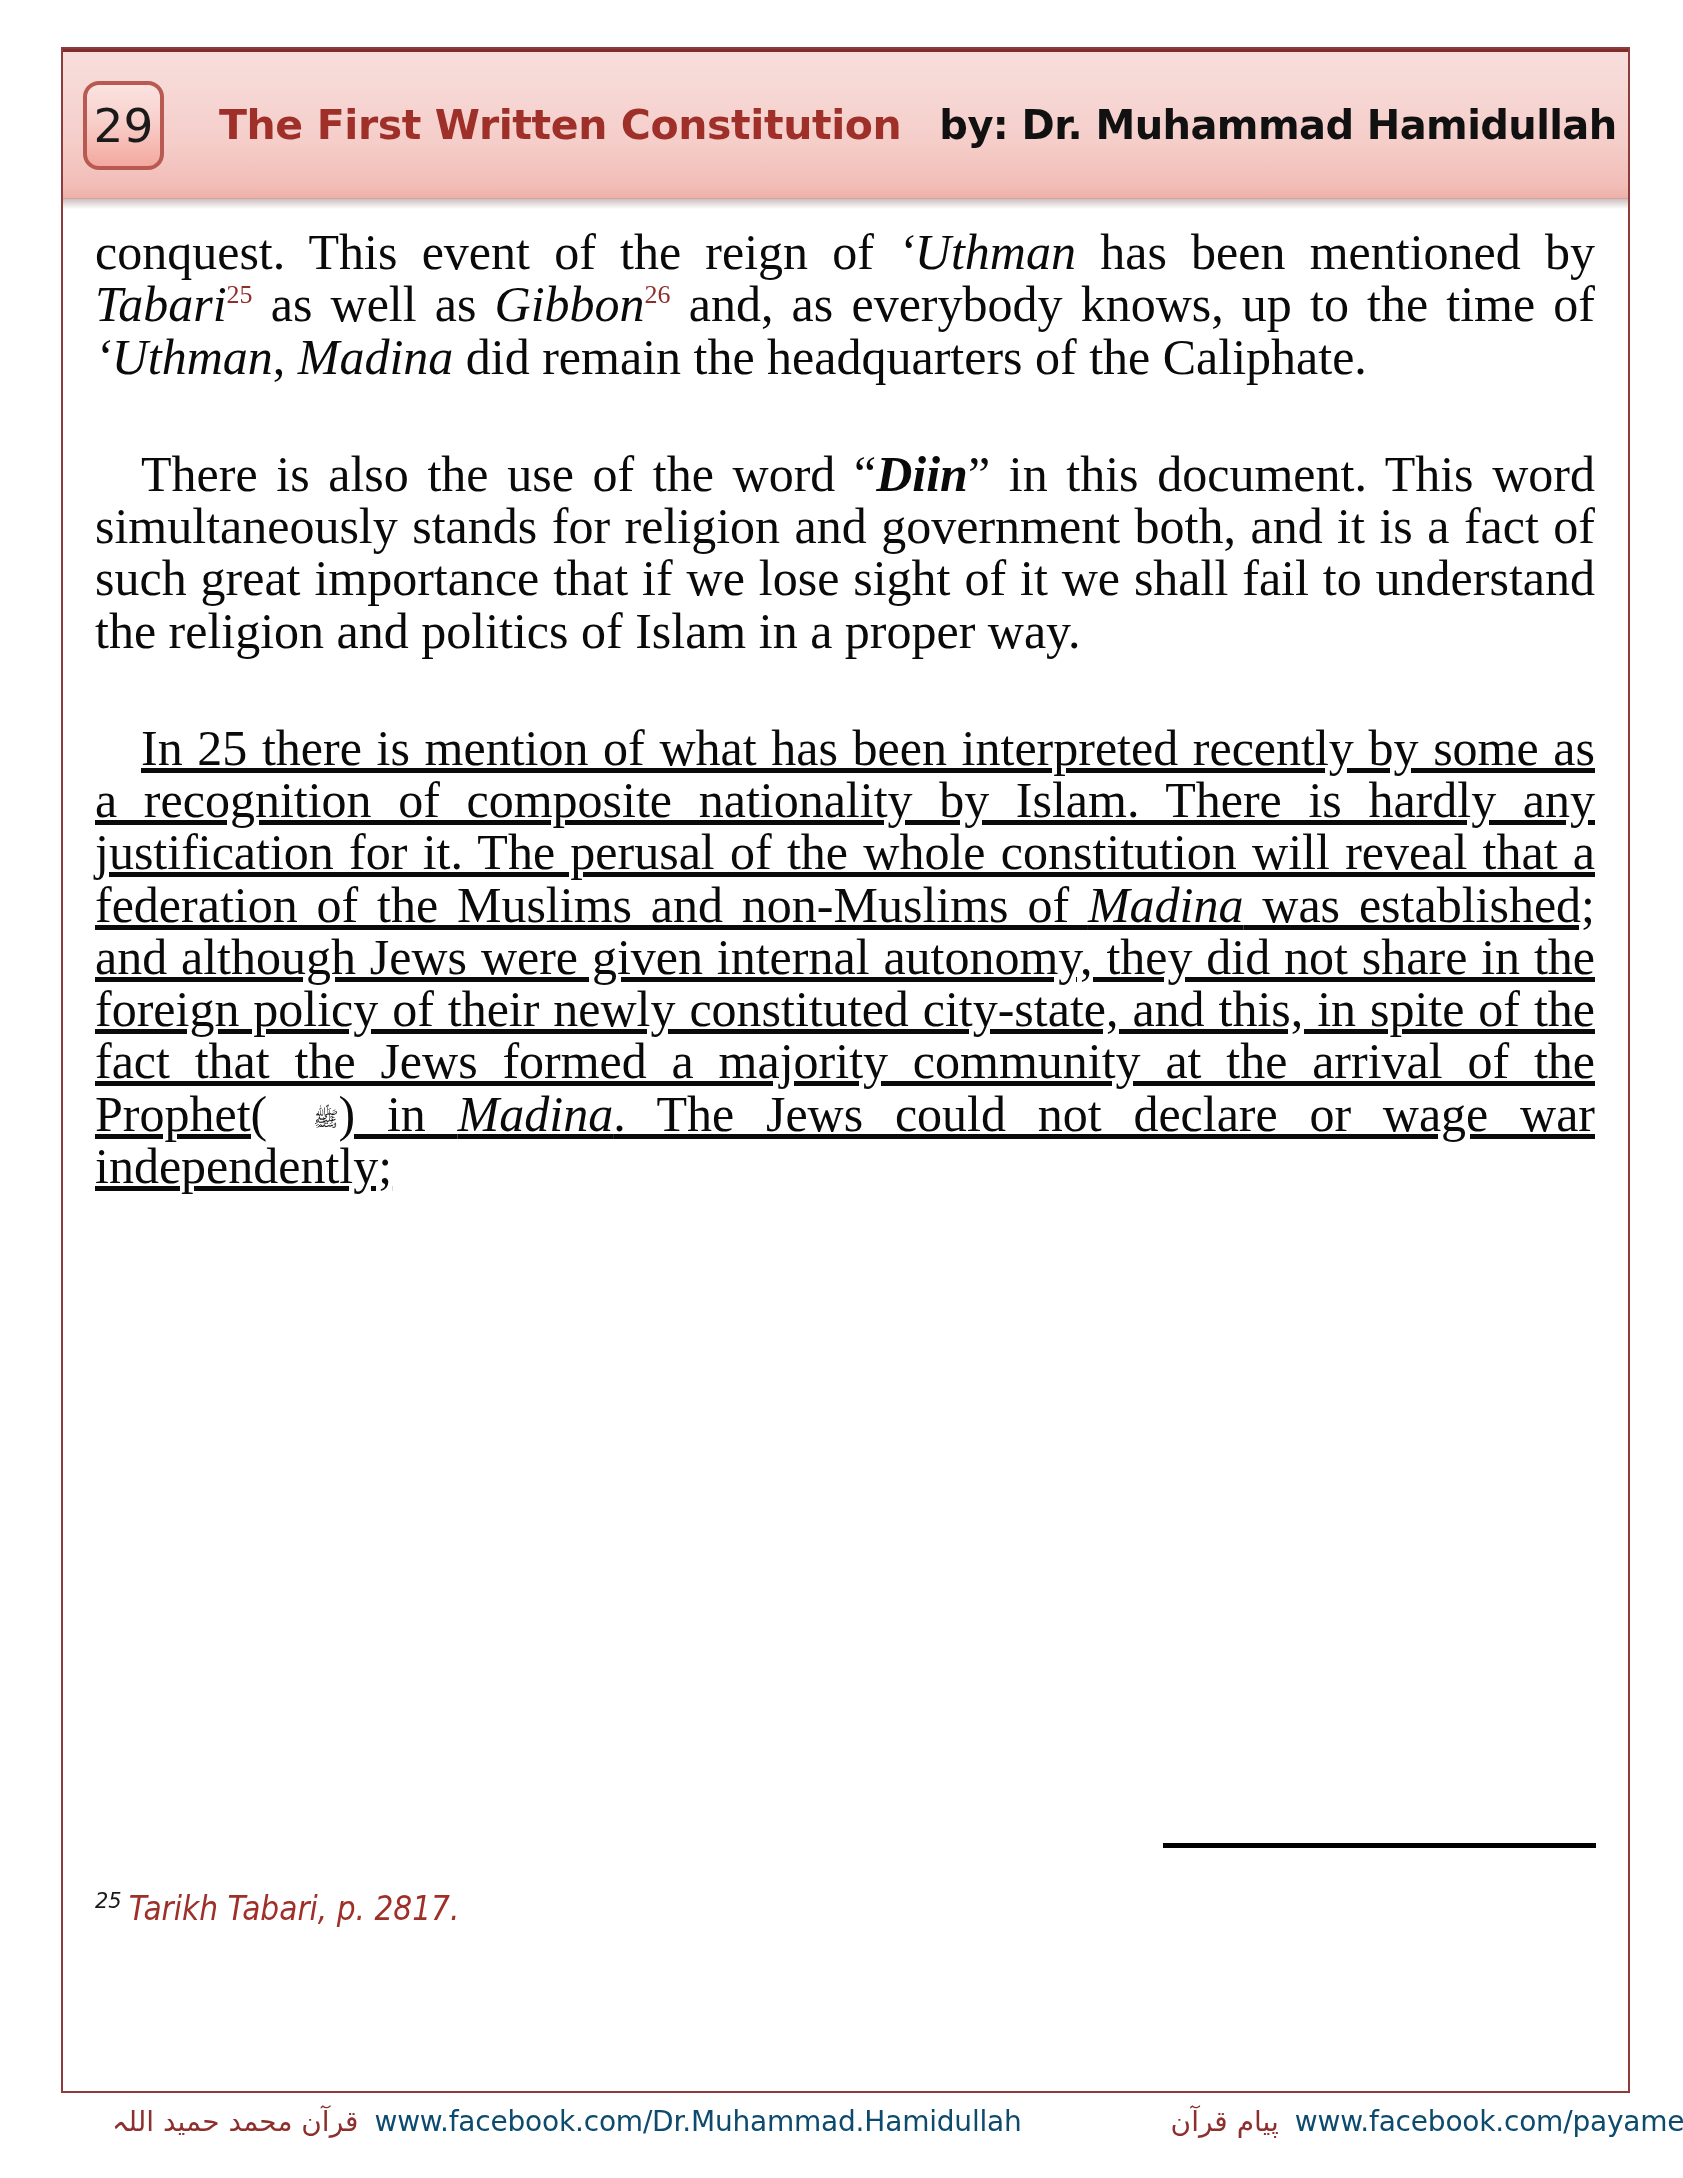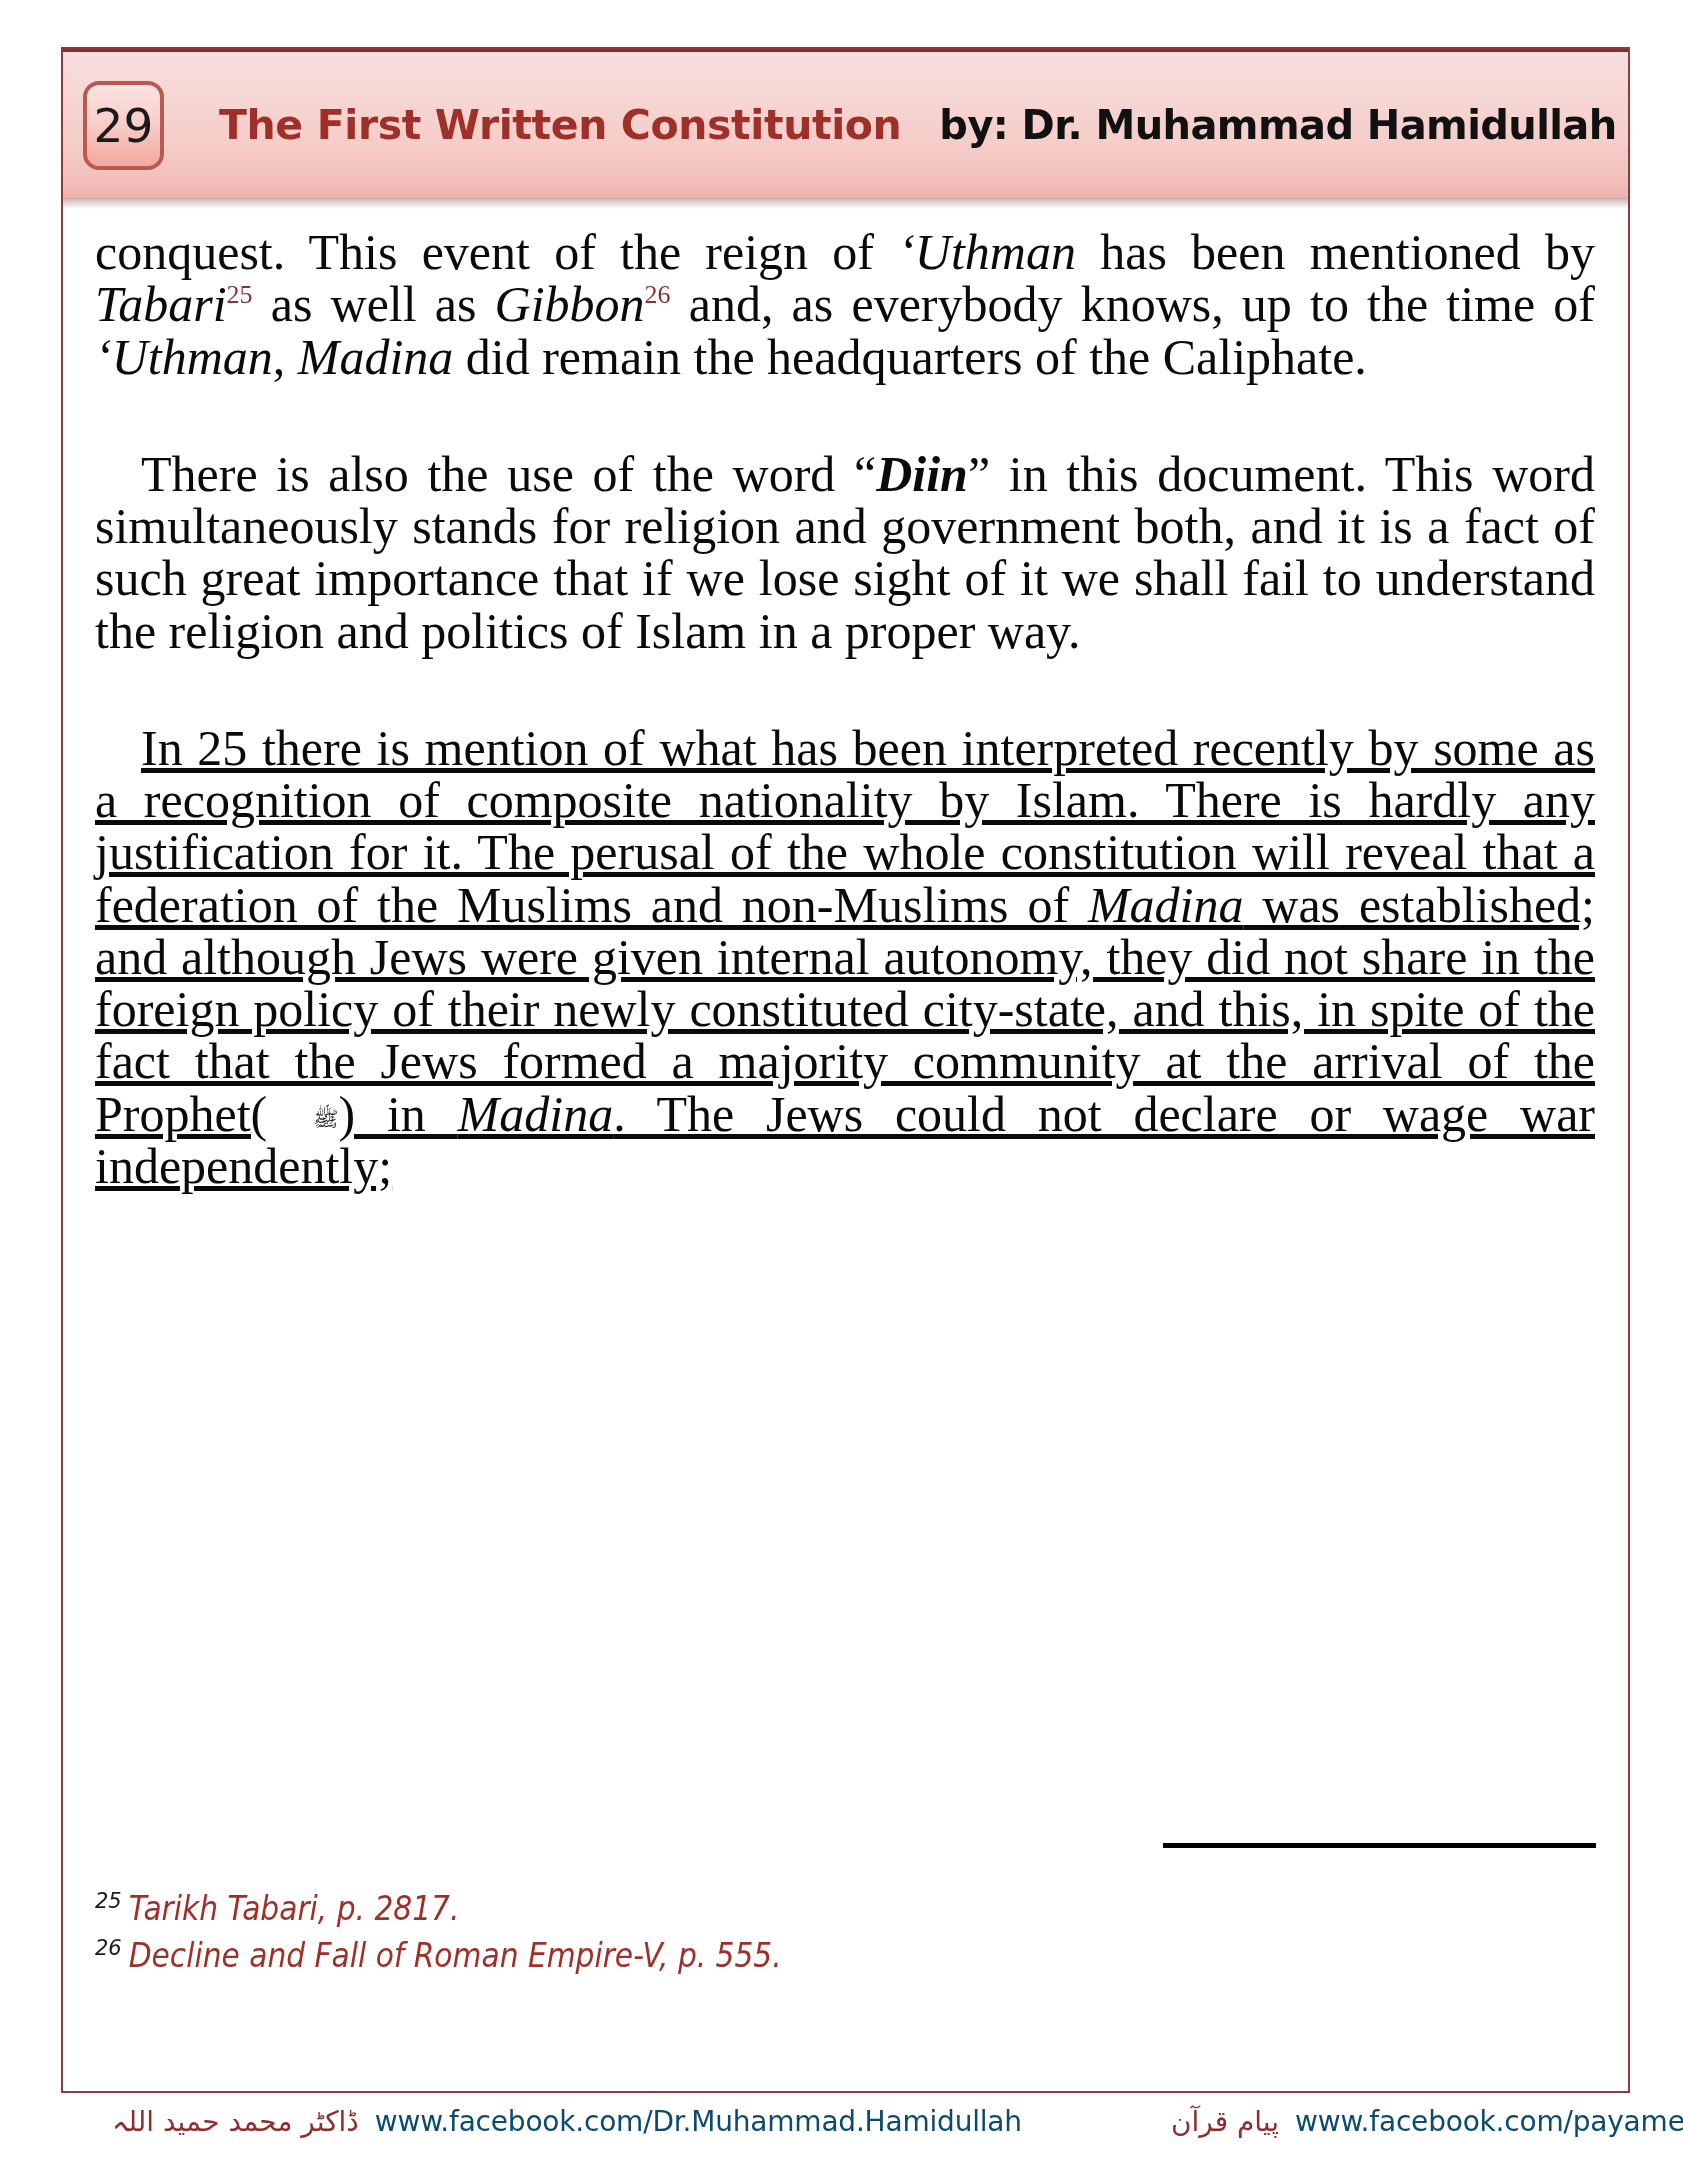--- a/index.html
+++ b/index.html
@@ -223,28 +223,25 @@
     <p class="para">conquest. This event of the reign of <span class="it">‘Uthman</span> has been mentioned by <span class="it">Tabari</span><sup class="fn">25</sup> as well as <span class="it">Gibbon</span><sup class="fn">26</sup> and, as everybody knows, up to the time of <span class="it">‘Uthman</span>, <span class="it">Madina</span> did remain the headquarters of the Caliphate.</p>
     <p class="para indent">There is also the use of the word “<span class="bi">Diin</span>” in this document. This word simultaneously stands for religion and government both, and it is a fact of such great importance that if we lose sight of it we shall fail to understand the religion and politics of Islam in a proper way.</p>
     <p class="para indent">In 25 there is mention of what has been interpreted recently by some as a recognition of composite nationality by Islam. There is hardly any justification for it. The perusal of the whole constitution will reveal that a federation of the Muslims and non-Muslims of <span class="it">Madina</span> was established; and although Jews were given internal autonomy, they did not share in the foreign policy of their newly constituted city-state, and this, in spite of the fact that the Jews formed a majority community at the arrival of the Prophet(<span class="salawat">ﷺ</span>) in <span class="it">Madina</span>. The Jews could not declare or wage war independently;</p>
   </div>
 
   <div id="footnote-rule"></div>
   <div id="footnotes">
     <div class="footnote">
       <span class="marker">25</span><span>Tarikh Tabari, p. 2817.</span>
     </div>
-    <div class="footnote">
-      <span class="marker">26</span><span>Decline and Fall of Roman Empire-V, p. 555.</span>
-    </div>
   </div>
 
   <div id="footer">
     <div class="footer-group" id="footer-left">
-      <span class="footer-urdu">ڈاکٹر محمد حمید اللہ</span>
+      <span class="footer-urdu">قرآن محمد حمید اللہ</span>
       <span class="footer-url">www.facebook.com/Dr.Muhammad.Hamidullah</span>
     </div>
     <div class="footer-group" id="footer-right">
       <span class="footer-urdu">پیام قرآن</span>
       <span class="footer-url">www.facebook.com/payamequran</span>
     </div>
   </div>
 
 </div>
 

